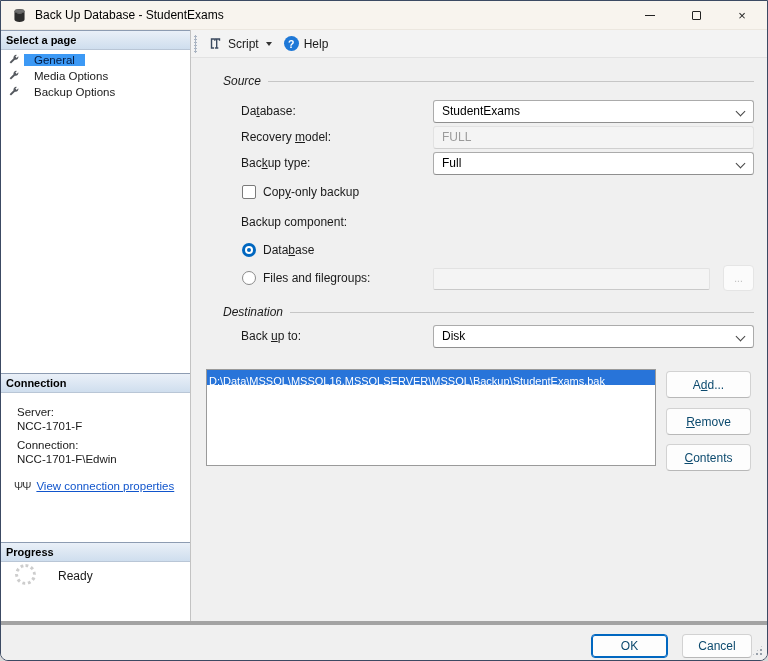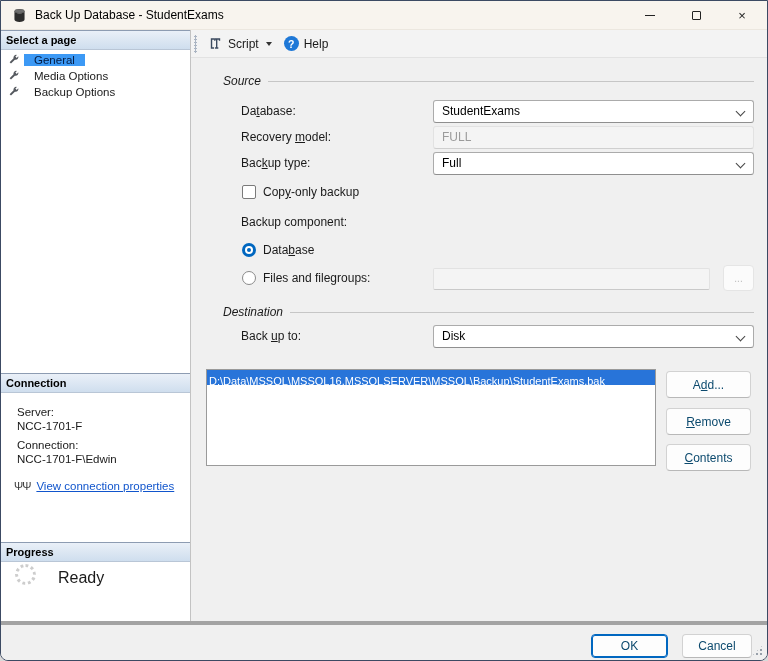--- a/index.html
+++ b/index.html
@@ -32,21 +32,21 @@
   .page-label { font-size:11.5px; padding:0 10px; }
   .page-item.selected .page-label { background:#3c99f5; color:#031b42; }
   .conn-section { position:absolute; left:0; top:343px; right:0; }
   .prog-section { position:absolute; left:0; top:512px; right:0; }
   .side-text { font-size:11.5px; padding-left:16px; line-height:14px; color:#1a1a1a; }
   .mt14 { margin-top:12px; } .mt6 { margin-top:6px; }
   .link-row { display:flex; align-items:center; margin-top:14px; padding-left:13px; }
   .plug-glyph { font-size:11px; color:#3c3c3c; letter-spacing:-1px; margin-right:6px; transform:scaleY(1.05); }
   .link { color:#1155cc; text-decoration:underline; font-size:11.5px; cursor:pointer; }
   .spinner { position:absolute; left:14px; top:22px; width:21px; height:21px; border:3px dotted #cdcdcd; border-radius:50%; }
-  .ready-text { position:absolute; left:57px; top:27px; font-size:16px;text-align:right; }
+  .ready-text { position:absolute; left:57px; top:27px; font-size:12px;text-align:right; }
 
   
   .rightpane { position:absolute; left:190px; top:29px; right:0; bottom:0; }
   .toolbar { position:absolute; left:0; top:0; right:0; height:28px; background:#f3f3f3;
              border-bottom:1px solid #e2e2e2; display:flex; align-items:center; }
   .grip { width:3px; height:18px; margin:0 7px 0 3px;
           background-image:radial-gradient(#aab4c2 1px, transparent 1.1px); background-size:3px 3px; }
   .tool-item { display:flex; align-items:center; gap:5px; padding:0 4px; height:24px; }
   .caret-down { width:0; height:0; border-left:3.5px solid transparent; border-right:3.5px solid transparent;
                 border-top:4px solid #333; margin:0 6px 0 3px; }

